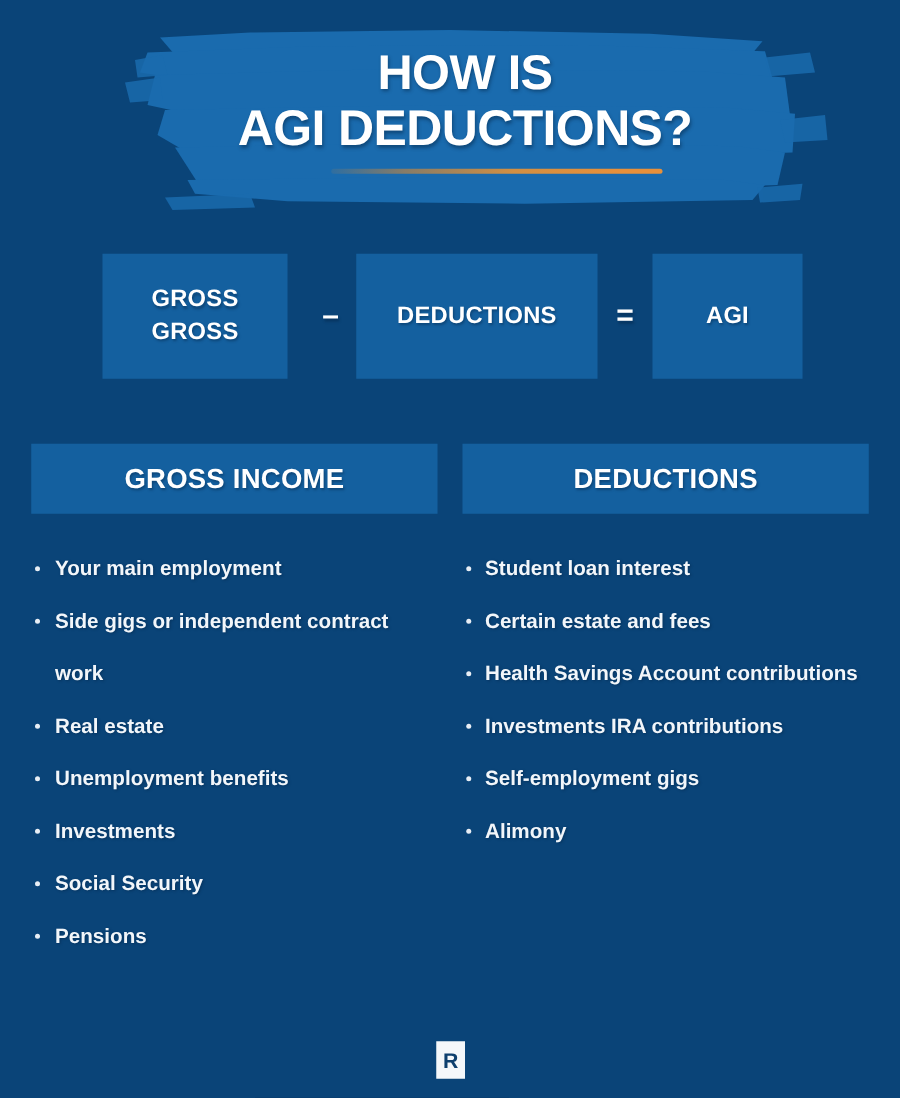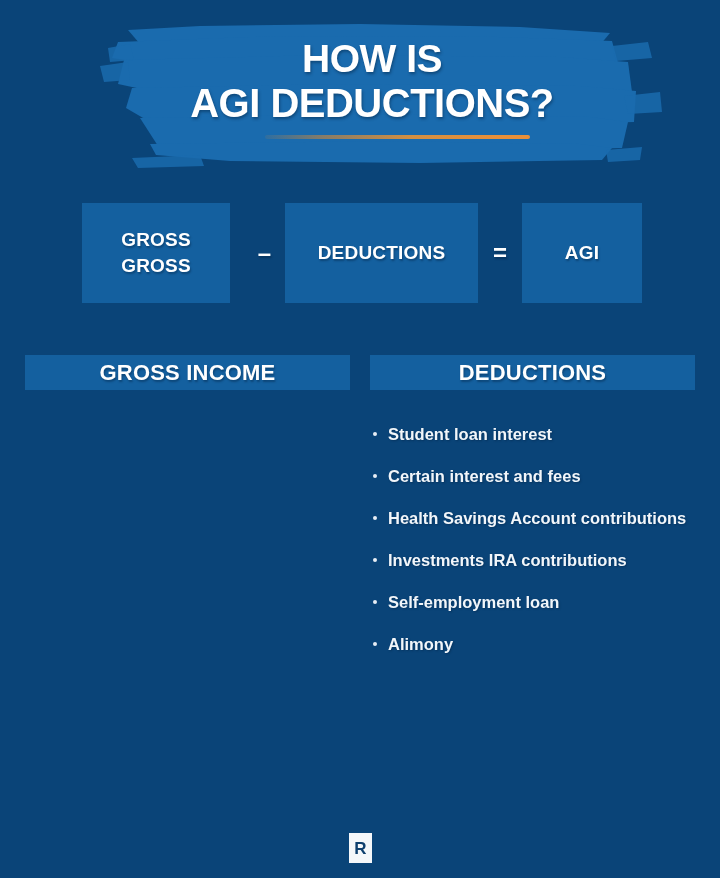--- a/index.html
+++ b/index.html
@@ -61,21 +61,21 @@
   #op-minus  { left:244px; width:41px; }
   #op-equals { left:478px; width:44px; }
 
   
   #columns { position:absolute; left:0; top:355px; width:720px; }
   .column { position:absolute; top:0; }
   #column-gross-income { left:25px;  width:325px; }
   #column-deductions   { left:370px; width:325px; }
 
   .column-header {
-    height:35px; width:100%;
+    height:56px; width:100%;
     background:#14609f;
     display:flex; align-items:center; justify-content:center;
   }
   .column-header span {
     color:#ffffff; font-weight:bold; font-size:22px; letter-spacing:.2px;
     text-shadow:1px 2px 2px rgba(2,30,60,.40);
   }
 
   .bullet-list { list-style:none; margin-top:23px; }
   .bullet-item {
@@ -158,32 +158,41 @@
     <span>AGI</span>
   </div>
 </div>
 
 <div id="columns">
 
   <div class="column" id="column-gross-income">
     <div class="column-header">
       <span>GROSS INCOME</span>
     </div>
+    <ul class="bullet-list">
+      <li class="bullet-item">Your main employment</li>
+      <li class="bullet-item">Side gigs or independent contract work</li>
+      <li class="bullet-item">Real estate</li>
+      <li class="bullet-item">Unemployment benefits</li>
+      <li class="bullet-item">Investments</li>
+      <li class="bullet-item">Social Security</li>
+      <li class="bullet-item">Pensions</li>
+    </ul>
   </div>
 
   <div class="column" id="column-deductions">
     <div class="column-header">
       <span>DEDUCTIONS</span>
     </div>
     <ul class="bullet-list">
       <li class="bullet-item">Student loan interest</li>
-      <li class="bullet-item">Certain interest and fees</li>
+      <li class="bullet-item">Certain estate and fees</li>
       <li class="bullet-item">Health Savings Account contributions</li>
       <li class="bullet-item">Investments IRA contributions</li>
-      <li class="bullet-item">Self-employment loan</li>
+      <li class="bullet-item">Self-employment gigs</li>
       <li class="bullet-item">Alimony</li>
     </ul>
   </div>
 
 </div>
 
 <div id="footer-logo">
   <span>R</span>
 </div>
 

